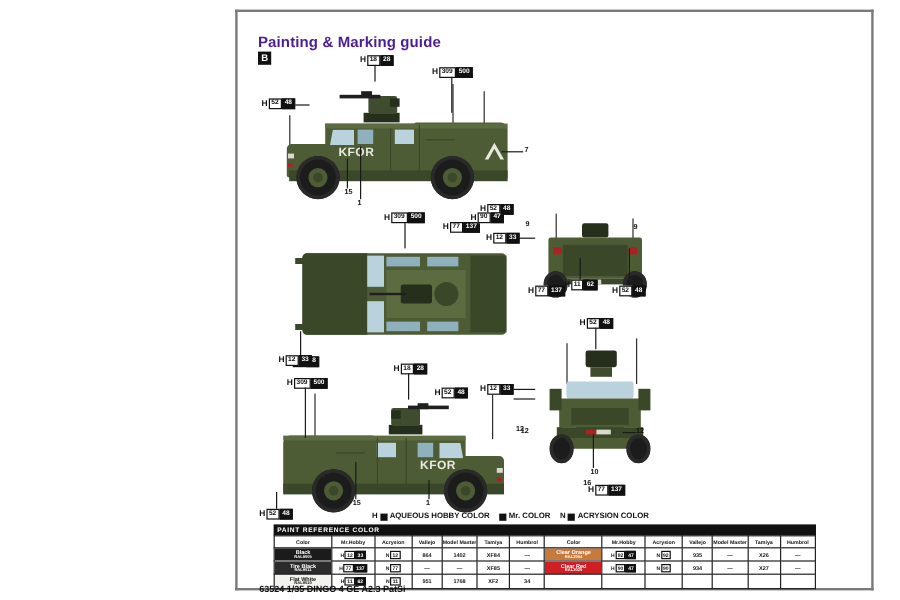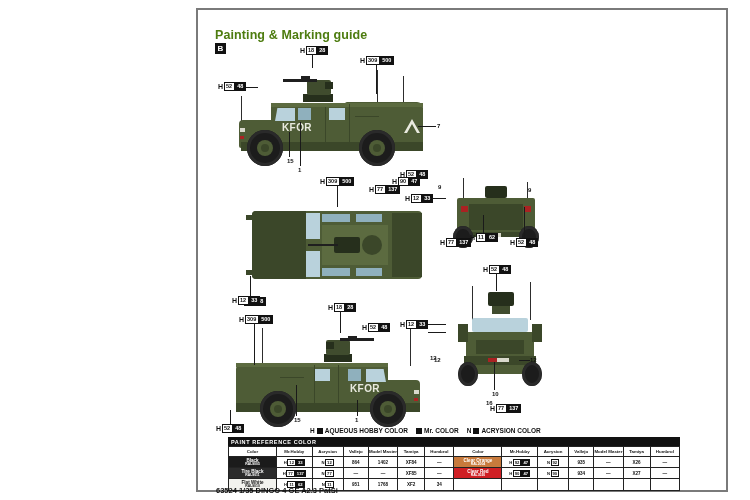--- a/index.html
+++ b/index.html
@@ -20,21 +20,21 @@
   .frame-bot   { position:absolute; left:196px;  top:490px;width:532px; height:2px; background:#7a7a7a; }
 
   
   .hd-cn {
     position:absolute; left:215px; top:12px;
     font-size:13.5px; font-weight:bold; color:#111;
     letter-spacing:2.5px; font-family:"DejaVu Sans", sans-serif;
   }
   .hd-en {
     position:absolute; left:215px; top:28px;
-    font-size:12.5px; font-weight:bold; color:#4d7c0f;
+    font-size:12.5px; font-weight:bold; color:#4c1d95;
     letter-spacing:0.1px;
   }
   .badge-b {
     position:absolute; left:215px; top:43px;
     width:11px; height:11px; background:#111; color:#fff;
     font-size:8px; font-weight:bold; text-align:center; line-height:11px;
   }
 
   
   .chip {

